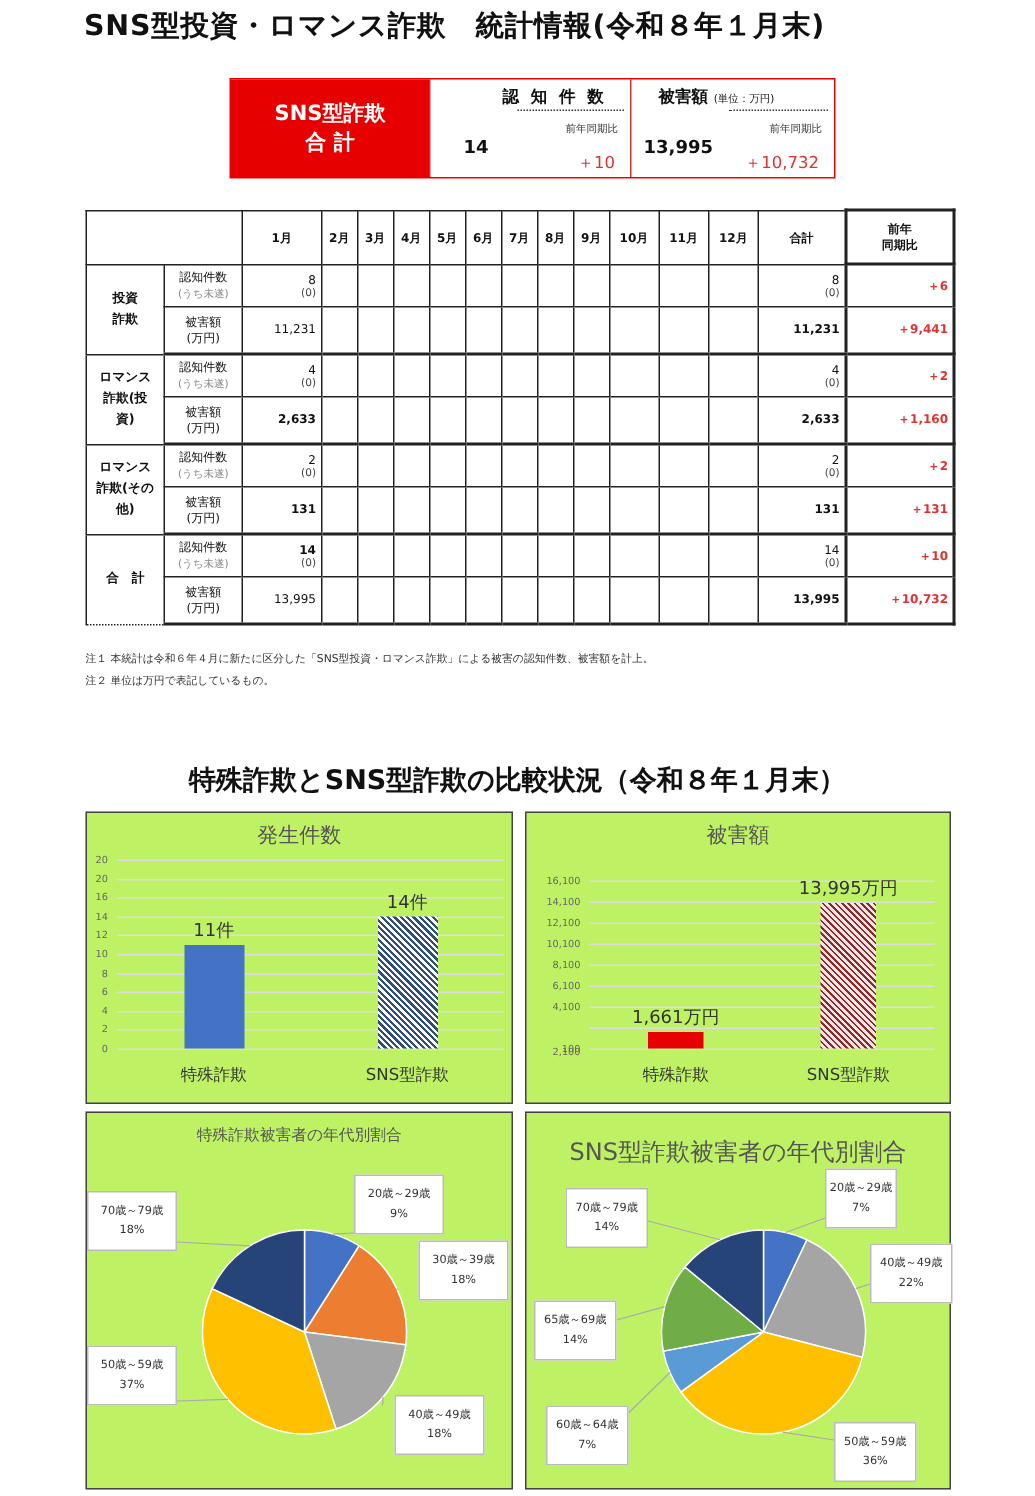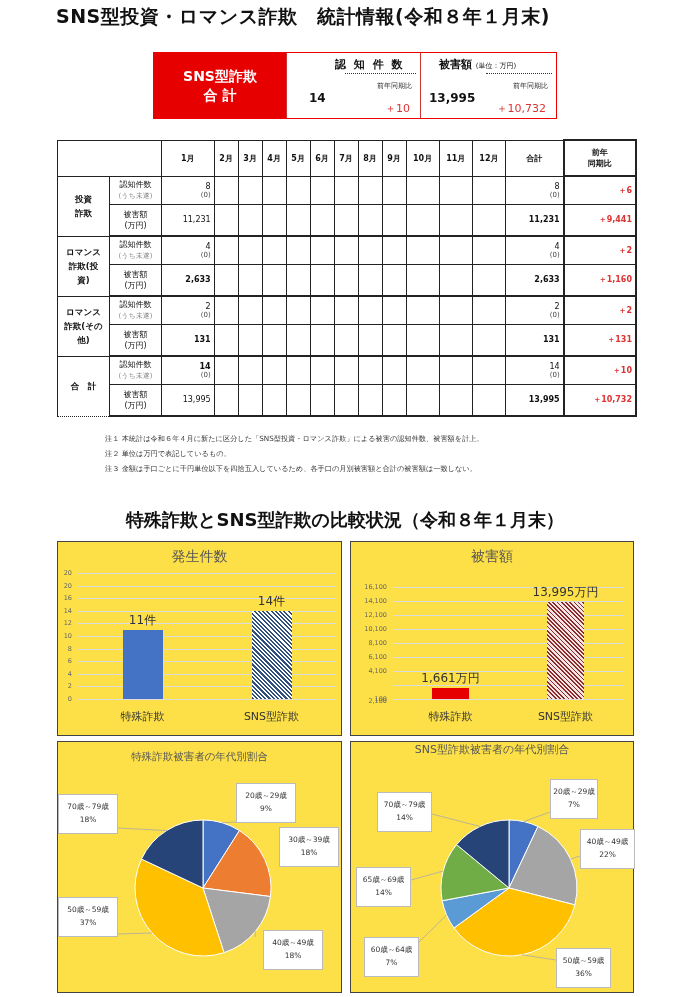--- a/index.html
+++ b/index.html
@@ -24,23 +24,23 @@
   table.stats .cat { width: 52px; font-weight: bold; font-size: 8.5px; line-height: 14px; border-bottom: 2px solid #222; }
   table.stats .lab { width: 52px; font-size: 8px; line-height: 11px; }
   table.stats .lab .gray { color: #888; font-size: 7px; }
   table.stats .num { text-align: right; padding-right: 3px; font-size: 8px; }
   table.stats .num .paren { font-size: 7px; color: #444; display: block; }
   table.stats .diffc { text-align: right; padding-right: 3px; color: #d33; font-weight: bold; font-size: 8px; }
   table.stats tr.r1 td { height: 28px; border-bottom: 1px dotted #222; }
   table.stats tr.r2 td { height: 32px; border-bottom: 2px solid #222; }
   table.stats td.cat { border-bottom: 2px solid #222; }
   table.stats td.tot { font-weight: bold; }
-  .notes { position: absolute; left: 57px; top: 431px; font-size: 7.2px; color: #333; line-height: 15px; margin-left: 48px; }
+  .notes { position: absolute; left: 57px; top: 431px; font-size: 7.2px; color: #333; line-height: 15px; }
   .section-title { position: absolute; left: 0; top: 508px; width: 690px; text-align: center; font-size: 18px; font-weight: bold; }
-  .panel { position: absolute; border: 1.5px solid #444; background: #fde047; }
+  .panel { position: absolute; border: 1.5px solid #444; background: #bef264; }
   .panel-title { position: absolute; left: 0; width: 100%; text-align: center; color: #555; }
   .axis-label { position: absolute; font-size: 6.5px; color: #666; text-align: right; }
   .gridline { position: absolute; height: 1px; background: #ddd; }
   .bar { position: absolute; }
   .bar-label { position: absolute; font-size: 12px; color: #333; text-align: center; }
   .cat-label { position: absolute; font-size: 11px; color: #333; text-align: center; }
   .callout { position: absolute; background: #fff; border: 1px solid #bbb; font-size: 7.5px; color: #333; text-align: center; line-height: 13px; padding-top: 5px; }
 </style>
 </head>
 <body>
@@ -228,21 +228,20 @@
         <td></td>
         <td class="num tot">13,995</td>
         <td class="diffc" style="border-left: 2px solid rgb(34, 34, 34); border-right: 2px solid rgb(34, 34, 34);">＋10,732</td>
       </tr>
     </tbody>
 </table>
 
 <div class="notes">
   <div>注１ 本統計は令和６年４月に新たに区分した「SNS型投資・ロマンス詐欺」による被害の認知件数、被害額を計上。</div>
   <div>注２ 単位は万円で表記しているもの。</div>
-  <div>注３ 金額は手口ごとに千円単位以下を四捨五入しているため、各手口の月別被害額と合計の被害額は一致しない。</div>
 </div>
 
 <div class="section-title">特殊詐欺とSNS型詐欺の比較状況（令和８年１月末）</div>
 
 <div class="panel" style="left:57px; top:541px; width:285px; height:195px;">
   <div class="panel-title" style="top:6px; font-size:14px;">発生件数</div>
   <div id="bar1">
       <div class="gridline" style="left: 20px; width: 258px; top: 157px;"></div>
       <div class="axis-label" style="left: 0px; width: 14px; top: 153px;">0</div>
       <div class="gridline" style="left: 20px; width: 258px; top: 144.4px;"></div>
@@ -319,21 +318,21 @@
       <line x1="108.5637779414282" y1="88.58570106586299" x2="60" y2="86" stroke="#aaa" stroke-width="0.8"></line>
     </svg>
 <div class="callout" style="left: 178px; top: 41px; width: 60px; height: 40px;">20歳～29歳<br>9%</div>
     <div class="callout" style="left: 205px; top: 85px; width: 60px; height: 40px; margin-left: 16px;">30歳～39歳<br>18%</div>
     <div class="callout" style="left: 205px; top: 188px; width: 60px; height: 40px;">40歳～49歳<br>18%</div>
     <div class="callout" style="left: 0px; top: 155px; width: 60px; height: 40px;">50歳～59歳<br>37%</div>
     <div class="callout" style="left: 0px; top: 52px; width: 60px; height: 40px;">70歳～79歳<br>18%</div>
   </div>
 
 <div class="panel" style="left:350px; top:741px; width:284px; height:252px;">
-  <div class="panel-title" style="top:0; font-size:11px;">SNS型詐欺被害者の年代別割合</div>
+  <div class="panel-title" style="top:16px; font-size:16px;">SNS型詐欺被害者の年代別割合</div>
   <svg id="pie2" width="284" height="252" style="position:absolute;left:0;top:0;">
       <path d="M158,146 L158,78 A68,68 0 0 1 186.95299182642495,84.47176043231067 Z" fill="#4472c4" stroke="#fff" stroke-width="1"></path>
       <path d="M158,146 L186.95299182642495,84.47176043231067 A68,68 0 0 1 223.86365495674693,162.91091232721013 Z" fill="#a5a5a5" stroke="#fff" stroke-width="1"></path>
       <path d="M158,146 L223.86365495674693,162.91091232721013 A68,68 0 0 1 102.98684438250359,185.96939715588817 Z" fill="#ffc000" stroke="#fff" stroke-width="1"></path>
       <path d="M158,146 L102.98684438250359,185.96939715588817 A68,68 0 0 1 91.20446695044917,158.74192939182927 Z" fill="#5b9bd5" stroke="#fff" stroke-width="1"></path>
       <path d="M158,146 L91.20446695044917,158.74192939182927 A68,68 0 0 1 105.60509949124634,102.6551686970891 Z" fill="#70ad47" stroke="#fff" stroke-width="1"></path>
       <path d="M158,146 L105.60509949124634,102.6551686970891 A68,68 0 0 1 158,78 Z" fill="#264478" stroke="#fff" stroke-width="1"></path>
       <line x1="172.8337404149649" y1="79.63766018816519" x2="199" y2="70" stroke="#aaa" stroke-width="0.8"></line>
       <line x1="219.52823956768933" y1="117.04700817357505" x2="229" y2="114" stroke="#aaa" stroke-width="0.8"></line>
       <line x1="170.74192939182927" y1="212.79553304955084" x2="205" y2="218" stroke="#aaa" stroke-width="0.8"></line>

